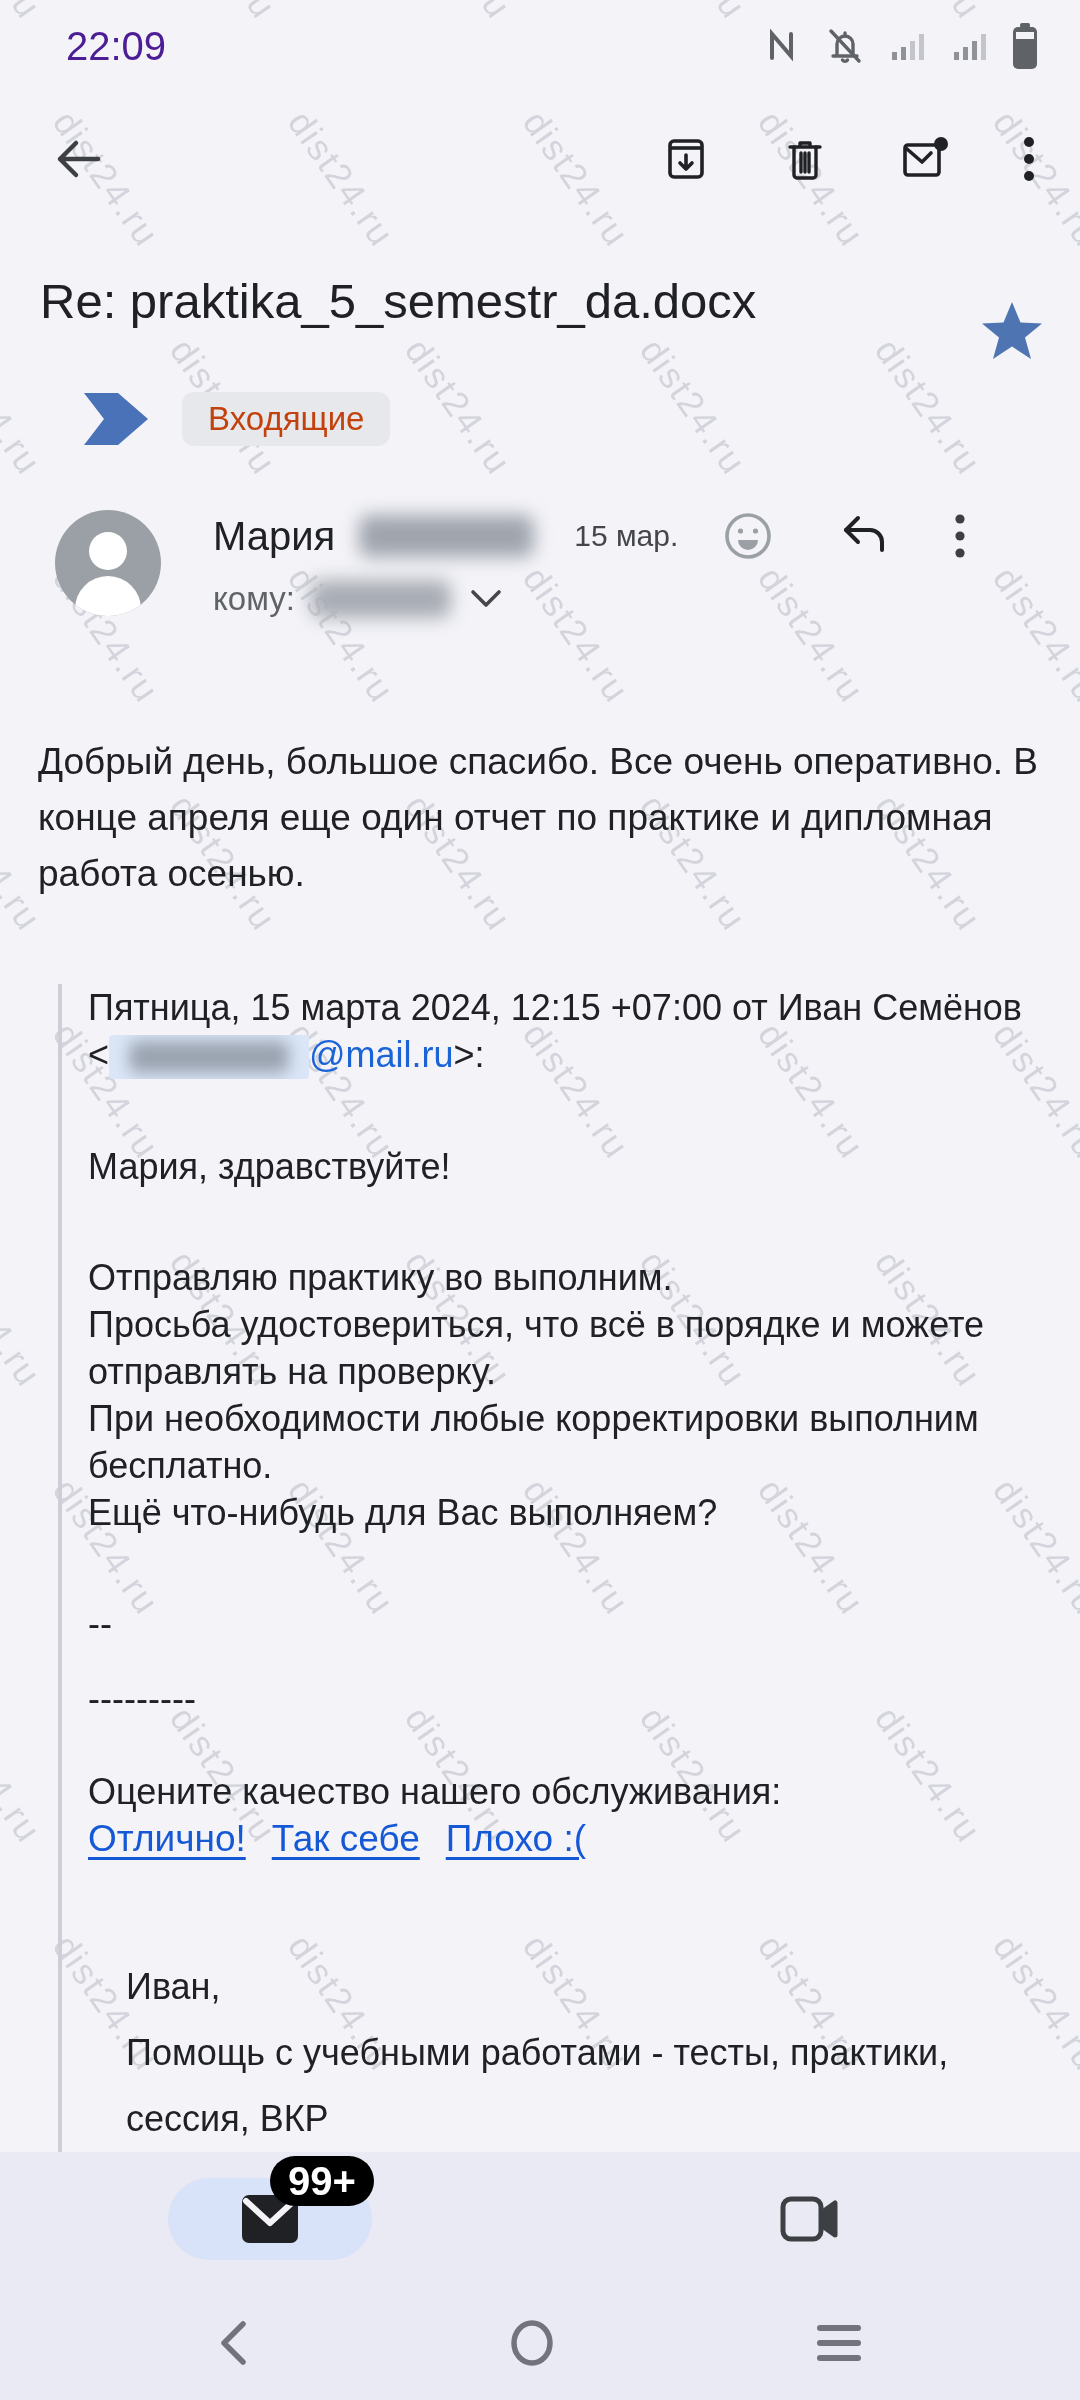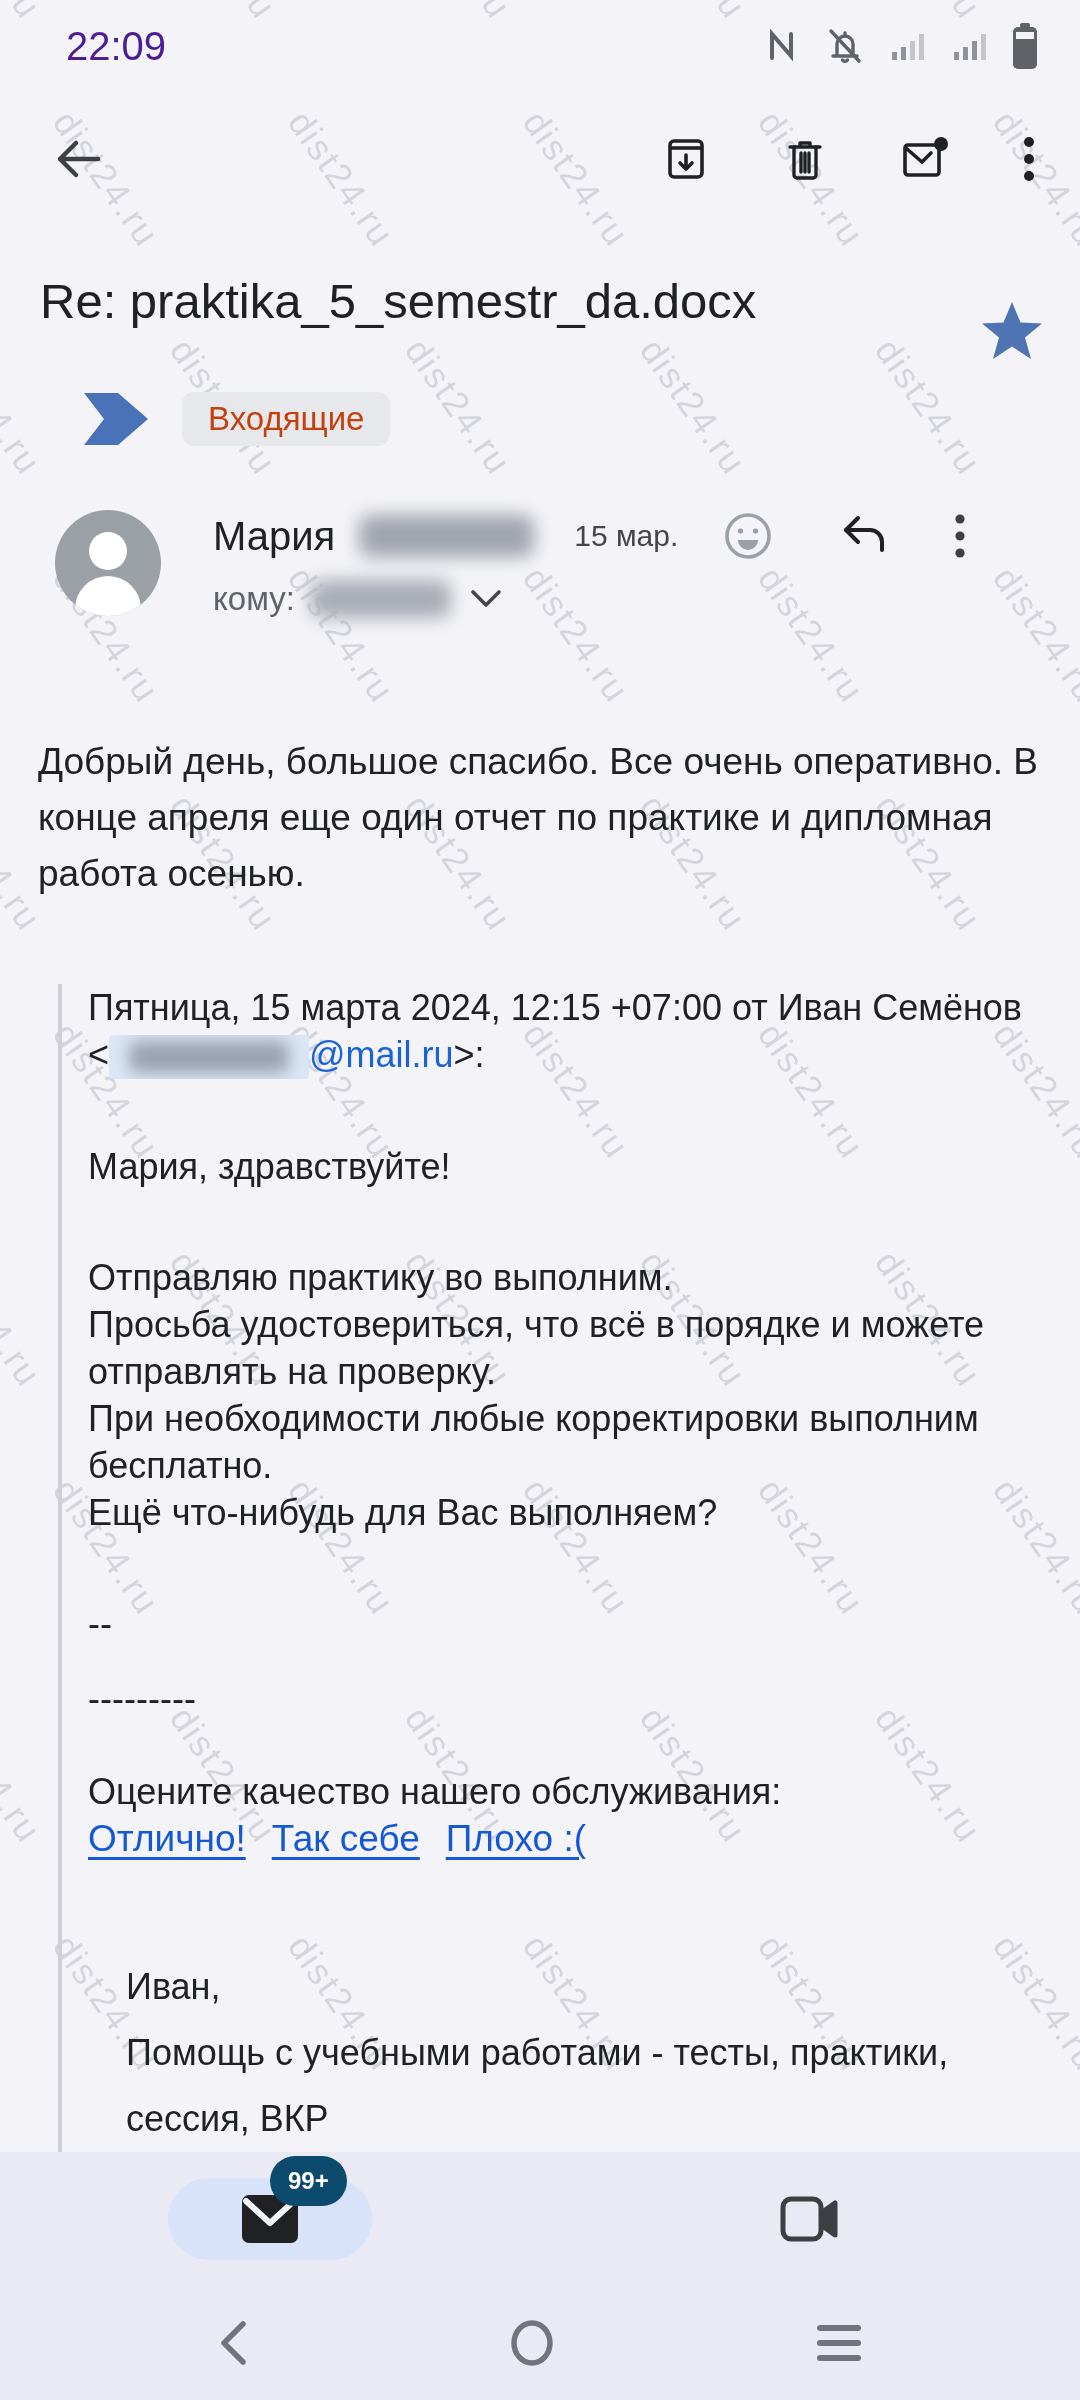--- a/index.html
+++ b/index.html
@@ -65,21 +65,21 @@
   .email-blur i { position:absolute; inset:6px 20px; background:#9aa3b0; border-radius:8px; filter:blur(8px); }
   .mail-domain { color:#1a64d6; }
   .rating-links { display:flex; gap:26px; }
   .rating-links a { color:#1558d6; text-decoration:underline; font-size:37px; text-underline-offset:6px; text-decoration-thickness:3px; }
   .signature p { line-height:66px;margin-left:38px; }
 
   
   .bottom-nav { position:absolute; left:0; top:2152px; width:1080px; height:133px; background:#e9eaf3; display:flex; z-index:2; }
   .nav-tab { flex:1; display:flex; align-items:center; justify-content:center; }
   .pill { width:204px; height:82px; background:#d8e2f8; border-radius:41px; display:flex; align-items:center; justify-content:center; position:relative; }
-  .badge { position:absolute; top:-22px; left:102px; background:#0c4a6e; color:#fff; font-size:24px; font-weight:700; border-radius:28px; padding:6px 18px; line-height:38px; }
+  .badge { position:absolute; top:-22px; left:102px; background:#000000; color:#fff; font-size:40px; font-weight:700; border-radius:28px; padding:6px 18px; line-height:38px; }
   .gesture-bar { position:absolute; left:0; top:2285px; width:1080px; height:115px; background:#e9eaf3; display:flex; align-items:center; justify-content:space-between; padding:0 218px; z-index:2; }
   .gesture-bar svg { color:#72737d; }
 </style>
 </head>
 <body>
 
 <div id="watermarks">
     <span class="wm" style="left: -90px; top: -70px;">dist24.ru</span>
     <span class="wm" style="left: 145px; top: -70px;">dist24.ru</span>
     <span class="wm" style="left: 380px; top: -70px;">dist24.ru</span>

